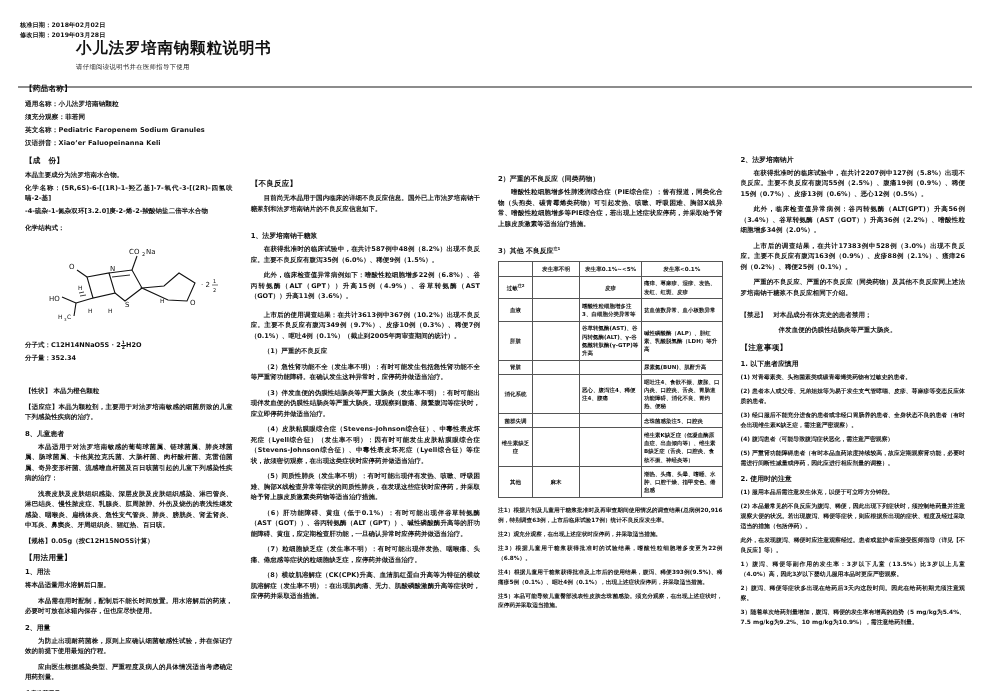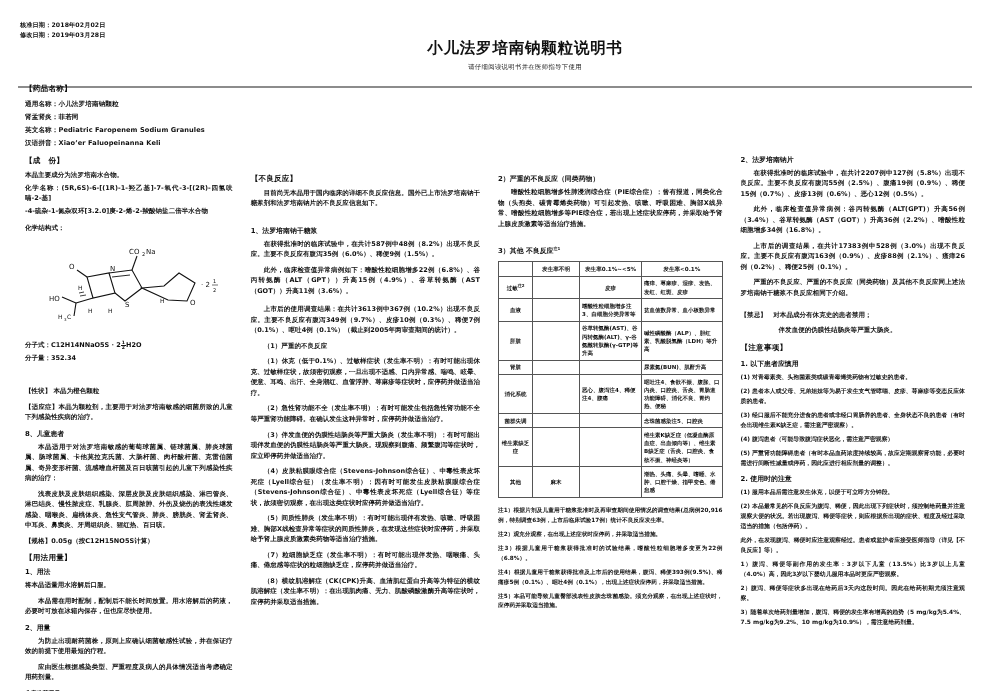--- a/index.html
+++ b/index.html
@@ -29,21 +29,20 @@
     position: absolute;
     left: 4px; top: 6px;
     font-size: 6.2px;
     line-height: 1.55;
     font-weight: bold;
     letter-spacing: 0.1px;
   }
   .title-wrap {
     position: absolute;
     left: 0; right: 0; top: 24px;
-    text-align: center;
     padding-left: 60px;
   }
   .doc-title {
     font-size: 15.5px;
     font-weight: bold;
     letter-spacing: 0.8px;
   }
   .doc-sub {
     font-size: 6.4px;
     margin-top: 4px;
@@ -188,21 +187,21 @@
     <div class="rule"></div>
   </div>
 
   <div class="cols">
 
     <div class="col col-1">
 
       <div class="sec-head first">【药品名称】</div>
       <div class="kv">
         <div><span class="lbl">通用名称：</span><span>小儿法罗培南钠颗粒</span></div>
-        <div><span class="lbl">肾盂肾炎：</span><span>菲若同</span></div>
+        <div><span class="lbl">须充分观察：</span><span>菲若同</span></div>
         <div><span class="lbl">英文名称：</span><span>Pediatric Faropenem Sodium Granules</span></div>
         <div><span class="lbl">汉语拼音：</span><span>Xiao’er Faluopeinanna Keli</span></div>
       </div>
 
       <div class="sec-head">【成　份】</div>
       <p class="t tight">本品主要成分为法罗培南水合物。</p>
       <p class="t tight"><span>化学名称：</span><span>(5R,6S)-6-[(1R)-1-羟乙基]-7-氧代-3-[(2R)-四氢呋喃-2-基]</span></p>
       <p class="t">-4-硫杂-1-氮杂双环[3.2.0]庚-2-烯-2-羧酸钠盐二倍半水合物</p>
 
       <div class="chem-label">化学结构式：</div>
@@ -286,25 +285,25 @@
       <p class="t ind">目前尚无本品用于国内临床的详细不良反应信息。国外已上市法罗培南钠干糖浆剂和法罗培南钠片的不良反应信息如下。</p>
 
       <div class="gap"></div>
       <div class="numhead">1、法罗培南钠干糖浆</div>
       <p class="t ind">在获得批准时的临床试验中，在共计587例中48例（8.2%）出现不良反应。主要不良反应有腹泻35例（6.0%）、稀便9例（1.5%）。</p>
       <p class="t ind">此外，临床检查值异常病例如下：嗜酸性粒细胞增多22例（6.8%）、谷丙转氨酶（ALT（GPT））升高15例（4.9%）、谷草转氨酶（AST（GOT））升高11例（3.6%）。</p>
       <div class="gap-s"></div>
       <p class="t ind">上市后的使用调查结果：在共计3613例中367例（10.2%）出现不良反应。主要不良反应有腹泻349例（9.7%）、皮疹10例（0.3%）、稀便7例（0.1%）、呕吐4例（0.1%）（截止到2005年两审查期间的统计）。</p>
 
       <p class="t ind">（1）严重的不良反应</p>
-      <p class="t ind">（1）休克（低于0.1%）、过敏样症状（发生率不明）：有时可能出现休克、过敏样症状，故须密切观察，一旦出现不适感、口内异常感、喘鸣、眩晕、便意、耳鸣、出汗、全身潮红、血管浮肿、荨麻疹等症状时，应停药并做适当治疗。</p>
       <p class="t ind">（2）急性肾功能不全（发生率不明）：有时可能发生包括急性肾功能不全等严重肾功能障碍。在确认发生这种异常时，应停药并做适当治疗。</p>
       <p class="t ind">（3）伴发血便的伪膜性结肠炎等严重大肠炎（发生率不明）：有时可能出现伴发血便的伪膜性结肠炎等严重大肠炎。现观察到腹痛、频繁腹泻等症状时，应立即停药并做适当治疗。</p>
       <p class="t ind">（4）皮肤粘膜眼综合症（Stevens-Johnson综合征）、中毒性表皮坏死症（Lyell综合征）（发生率不明）：因有时可能发生皮肤粘膜眼综合症（Stevens-Johnson综合征）、中毒性表皮坏死症（Lyell综合征）等症状，故须密切观察，在出现这类症状时应停药并做适当治疗。</p>
       <p class="t ind">（5）间质性肺炎（发生率不明）：有时可能出现伴有发热、咳嗽、呼吸困难、胸部X线检查异常等症状的间质性肺炎，在发现这些症状时应停药，并采取给予肾上腺皮质激素类药物等适当治疗措施。</p>
+      <p class="t ind">（6）肝功能障碍、黄疸（低于0.1%）：有时可能出现伴谷草转氨酶（AST（GOT））、谷丙转氨酶（ALT（GPT））、碱性磷酸酶升高等的肝功能障碍、黄疸，应定期检查肝功能，一旦确认异常时应停药并做适当治疗。</p>
       <p class="t ind">（7）粒细胞缺乏症（发生率不明）：有时可能出现伴发热、咽喉痛、头痛、倦怠感等症状的粒细胞缺乏症，应停药并做适当治疗。</p>
       <p class="t ind">（8）横纹肌溶解症（CK(CPK)升高、血清肌红蛋白升高等为特征的横纹肌溶解症（发生率不明）：在出现肌肉痛、无力、肌酸磷酸激酶升高等症状时，应停药并采取适当措施。</p>
     </div>
 
     <div class="col col-3">
       <div class="numhead" style="margin-top:4px">2）严重的不良反应（同类药物）</div>
       <p class="t ind">嗜酸性粒细胞增多性肺浸润综合症（PIE综合症）：曾有报道，同类化合物（头孢类、碳青霉烯类药物）可引起发热、咳嗽、呼吸困难、胸部X线异常、嗜酸性粒细胞增多等PIE综合症，若出现上述症状应停药，并采取给予肾上腺皮质激素等适当治疗措施。</p>
 
       <div class="gap"></div>
       <div class="numhead"><span>3）其他 不良反应</span><span class="sup-mark">注1</span></div>
@@ -379,21 +378,21 @@
       <p class="note">注1）根据片剂及儿童用干糖浆批准时及再审查期间使用情况的调查结果(总病例20,916例，特别调查63例，上市后临床试验17例）统计不良反应发生率。</p>
       <p class="note">注2）观充分观察，在出现上述症状时应停药，并采取适当措施。</p>
       <p class="note">注3）根据儿童用干糖浆获得批准时的试验结果，嗜酸性粒细胞增多变更为22例（6.8%）。</p>
       <p class="note">注4）根据儿童用干糖浆获得批准及上市后的使用结果，腹泻、稀便393例(9.5%)、稀痛疹5例（0.1%）、呕吐4例（0.1%），出现上述症状应停药，并采取适当措施。</p>
       <p class="note">注5）本品可能导致儿童臀部浅表性皮肤念珠菌感染。须充分观察，在出现上述症状时，应停药并采取适当措施。</p>
     </div>
 
     <div class="col col-4">
       <div class="numhead" style="margin-top:0">2、法罗培南钠片</div>
       <p class="t ind">在获得批准时的临床试验中，在共计2207例中127例（5.8%）出现不良反应。主要不良反应有腹泻55例（2.5%）、腹痛19例（0.9%）、稀便15例（0.7%）、皮疹13例（0.6%）、恶心12例（0.5%）。</p>
-      <p class="t ind">此外，临床检查值异常病例：谷丙转氨酶（ALT(GPT)）升高56例（3.4%）、谷草转氨酶（AST（GOT））升高36例（2.2%）、嗜酸性粒细胞增多34例（16.8%）。</p>
+      <p class="t ind">此外，临床检查值异常病例：谷丙转氨酶（ALT(GPT)）升高56例（3.4%）、谷草转氨酶（AST（GOT））升高36例（2.2%）、嗜酸性粒细胞增多34例（2.0%）。</p>
       <p class="t ind">上市后的调查结果，在共计17383例中528例（3.0%）出现不良反应。主要不良反应有腹泻163例（0.9%）、皮疹88例（2.1%）、瘙痒26例（0.2%）、稀便25例（0.1%）。</p>
       <p class="t ind">严重的不良反应、严重的不良反应（同类药物）及其他不良反应同上述法罗培南钠干糖浆不良反应相同下介绍。</p>
 
       <div class="gap"></div>
       <p class="t"><span>【禁忌】</span>　<span>对本品成分有休克史的患者禁用；</span></p>
       <p class="t" style="text-indent:38px">伴发血便的伪膜性结肠炎等严重大肠炎。</p>
 
       <div class="sec-head">【注意事项】</div>
       <div class="numhead">1. 以下患者应慎用</div>
       <p class="small">(1) 对青霉素类、头孢菌素类或碳青霉烯类药物有过敏史的患者。</p>

